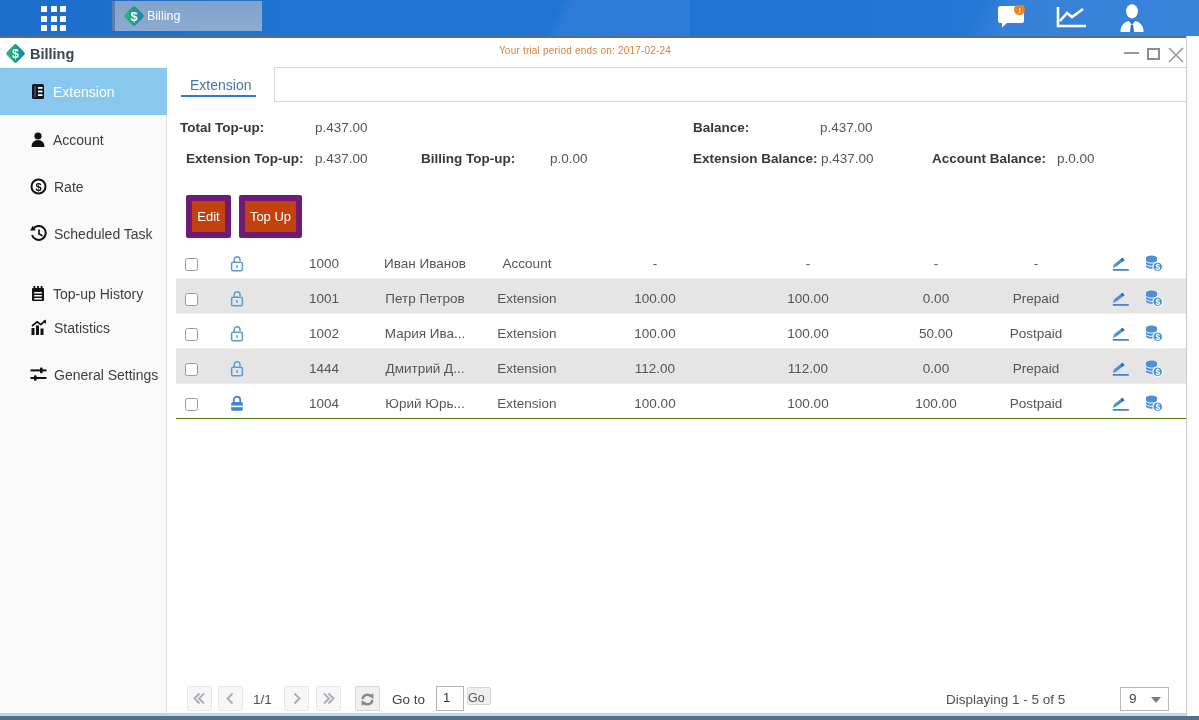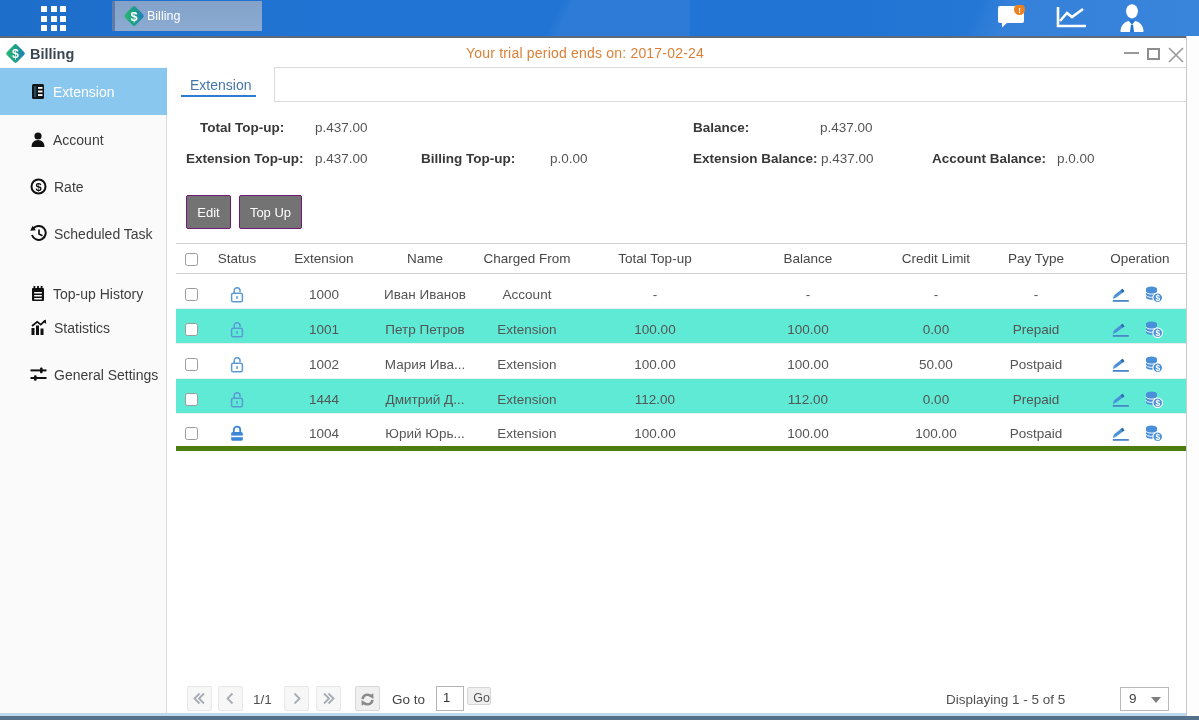--- a/index.html
+++ b/index.html
@@ -17,62 +17,62 @@
   grid-template-rows:6px 6px 6px;gap:3.6px}
 #grid i{background:#fff;border-radius:0.5px}
 #toptab{left:112px;top:1px;width:150px;height:29.5px;
   background:linear-gradient(180deg,#84a2c8,#8babd3);
   border-left:3px solid #5f7ca8;display:flex;align-items:center}
 #toptab .txt{color:#fff;font-size:12.5px;margin-left:2px}
 
 #titlebar{left:0;top:38px;width:1186px;height:29px;background:#fff}
 #darkline{left:0;top:36px;width:1199px;height:2px;background:#5b6b7c}
 #titlebar .name{position:absolute;left:30px;top:8px;font-size:14.5px;font-weight:bold;color:#3a4650}
-#trial{left:0;top:45px;width:1170px;text-align:center;font-size:14px;letter-spacing:0.2px;color:#dd7f35}
+#trial{left:0;top:45px;width:1170px;text-align:center;font-size:10px;letter-spacing:0.2px;color:#dd7f35}
 #minbtn{left:1124px;top:52px;width:15px;height:2px;background:#9a9a9a}
 #maxbtn{left:1147px;top:48px;width:13px;height:12px;border:2px solid #8d8d8d}
 
 #sidebar{left:0;top:67px;width:167px;height:646px;background:#fafafa;border-right:1px solid #dcdcdc}
 .mitem{position:absolute;left:0;width:167px;height:47px;display:flex;align-items:center;
   font-size:14px;color:#3e3e3e}
 .mitem svg{margin-left:30px;margin-right:7px;flex:none}
 .mitem.sel{background:#8ac7ef;color:#fff}
 
 #tab{left:168px;top:67px;width:107px;height:35px;background:#fff;border-right:1px solid #d9d9d9}
 #tab .t{position:absolute;left:22px;top:10px;font-size:14px;color:#4577ac}
 #tabu{left:181px;top:95px;width:75px;height:2px;background:#2c7cd4}
 #lineA{left:275px;top:67px;width:911px;height:1px;background:#d9d9d9}
 #lineB{left:275px;top:101px;width:911px;height:1px;background:#d9d9d9}
 
 .lbl{position:absolute;font-size:13.5px;font-weight:bold;color:#383838;white-space:nowrap}
 .val{position:absolute;font-size:13.5px;color:#555;white-space:nowrap}
 
-.bluebtn{position:absolute;top:195px;height:34px;background:#737373;border:1px solid #701a75;
+.bluebtn{position:absolute;top:195px;height:43px;background:#c2410c;border:6px solid #701a75;
   border-radius:2px;color:#fff;font-size:13px;display:flex;align-items:center;justify-content:center}
 
 #tbl{left:176px;top:243px;width:1010px}
 #tbl table{border-collapse:collapse;table-layout:fixed;width:1010px}
 #tbl td{font-size:13.5px;color:#555;text-align:center;white-space:nowrap;overflow:hidden;padding:0}
 #tbl td.ops{padding-right:5px}
 #tbl .hrow td{height:30px;color:#474747;border-top:1px solid #d2d2d2;border-bottom:1px solid #d2d2d2}
 #tbl .drow td{height:35px;border-bottom:1px solid #ededed;padding-top:6px}
-#tbl .stripe td{background:#5eead4}
-#tbl .lastrow td{border-bottom:5px solid #4d7c0f}
+#tbl .stripe td{background:#e5e5e5}
+#tbl .lastrow td{border-bottom:1px solid #4d7c0f}
 .cb{display:inline-block;width:13px;height:13px;border:1px solid #9b9b9b;border-radius:2.5px;
   background:#fff;margin-left:9px;vertical-align:middle}
 .cbc{text-align:left !important}
 
 .pbtn{position:absolute;top:686px;width:25px;height:25px;background:#f7f7f7;border:1px solid #e8e8e8;
   border-radius:2px;text-align:center;line-height:19px}
 #refbtn{position:absolute;left:355px;top:686px;width:25px;height:25px;background:#f0f0f0;
   border:1px solid #d8d8d8;border-radius:2px;text-align:center;line-height:25px}
 #goin{left:436px;top:686px;width:28px;height:25px;border:1px solid #b5b5b5;font-size:13px;
   color:#333;padding-left:6px;line-height:22px;background:#fff}
 #gobtn{left:467px;top:687px;width:24px;height:18px;background:#efefef;border:1px solid #d6d6d6;
-  border-radius:2px;font-size:12.5px;color:#555;text-align:right;line-height:21px}
+  border-radius:2px;font-size:12.5px;color:#555;text-align:left;line-height:21px}
 #drop{left:1120px;top:687px;width:49px;height:24px;border:1px solid #b9b9b9;background:#fff}
 #drop .n{position:absolute;left:8px;top:3px;font-size:13.5px;color:#444}
 #drop .tri{position:absolute;right:7px;top:9px;width:0;height:0;border-left:5px solid transparent;
   border-right:5px solid transparent;border-top:6px solid #7e7e7e}
 
 #botlight{left:0;top:713px;width:1186px;height:3px;background:#bdd8ec}
 #botdark{left:0;top:716px;width:1199px;height:4px;background:#54708b}
 #rborder{left:1186px;top:36px;width:1px;height:680px;background:#c9c9c9}
 #rstrip{left:1187px;top:36px;width:12px;height:677px;background:#fdfdfd}
 .txt13{position:absolute;font-size:13.5px;color:#505050;white-space:nowrap}
@@ -205,21 +205,21 @@
   <span>General Settings</span>
 </div>
 
 <div id="tab" class="abs">
     <span class="t">Extension</span>
   </div>
 <div id="tabu" class="abs"></div>
 <div id="lineA" class="abs"></div>
 <div id="lineB" class="abs"></div>
 
-<div class="lbl" style="left:200px;top:120px">Total Top-up:</div>
+<div class="lbl" style="left:180px;top:120px">Total Top-up:</div>
 <div class="val" style="left:315px;top:120px">p.437.00</div>
 <div class="lbl" style="left:693px;top:120px">Balance:</div>
 <div class="val" style="left:820px;top:120px">p.437.00</div>
 <div class="lbl" style="left:186px;top:151px">Extension Top-up:</div>
 <div class="val" style="left:315px;top:151px">p.437.00</div>
 <div class="lbl" style="left:421px;top:151px">Billing Top-up:</div>
 <div class="val" style="left:550px;top:151px">p.0.00</div>
 <div class="lbl" style="left:693px;top:151px">Extension Balance:</div>
 <div class="val" style="left:821px;top:151px">p.437.00</div>
 <div class="lbl" style="left:932px;top:151px">Account Balance:</div>
@@ -236,32 +236,20 @@
         <col style="width:120px">
         <col style="width:82px">
 <col style="width:122px">
         <col style="width:134px">
         <col style="width:172px">
         <col style="width:84px">
 <col style="width:116px">
         <col style="width:92px">
       </colgroup>
 <tbody>
-        <tr class="hrow">
-          <td class="cbc"><span class="cb"></span></td>
-          <td>Status</td>
-          <td>Extension</td>
-          <td>Name</td>
-<td>Charged From</td>
-          <td>Total Top-up</td>
-          <td>Balance</td>
-          <td>Credit Limit</td>
-          <td>Pay Type</td>
-          <td>Operation</td>
-        </tr>
 <tr class="drow">
           <td class="cbc"><span class="cb"></span></td>
           <td><svg width="16" height="17" viewBox="0 0 16 17" style="vertical-align:middle">
               <rect x="2.6" y="7.2" width="10.8" height="8.6" rx="1.6" fill="none" stroke="#5b9bd5" stroke-width="1.5"></rect>
               <path d="M5.2 7 L5.2 4.6 A2.9 2.9 0 0 1 11 4.6 L11 6" fill="none" stroke="#5b9bd5" stroke-width="1.5"></path>
               <rect x="7.3" y="10" width="1.4" height="3" fill="#5b9bd5"></rect>
             </svg></td>
 <td>1000</td>
           <td>Иван Иванов</td>
           <td>Account</td>

